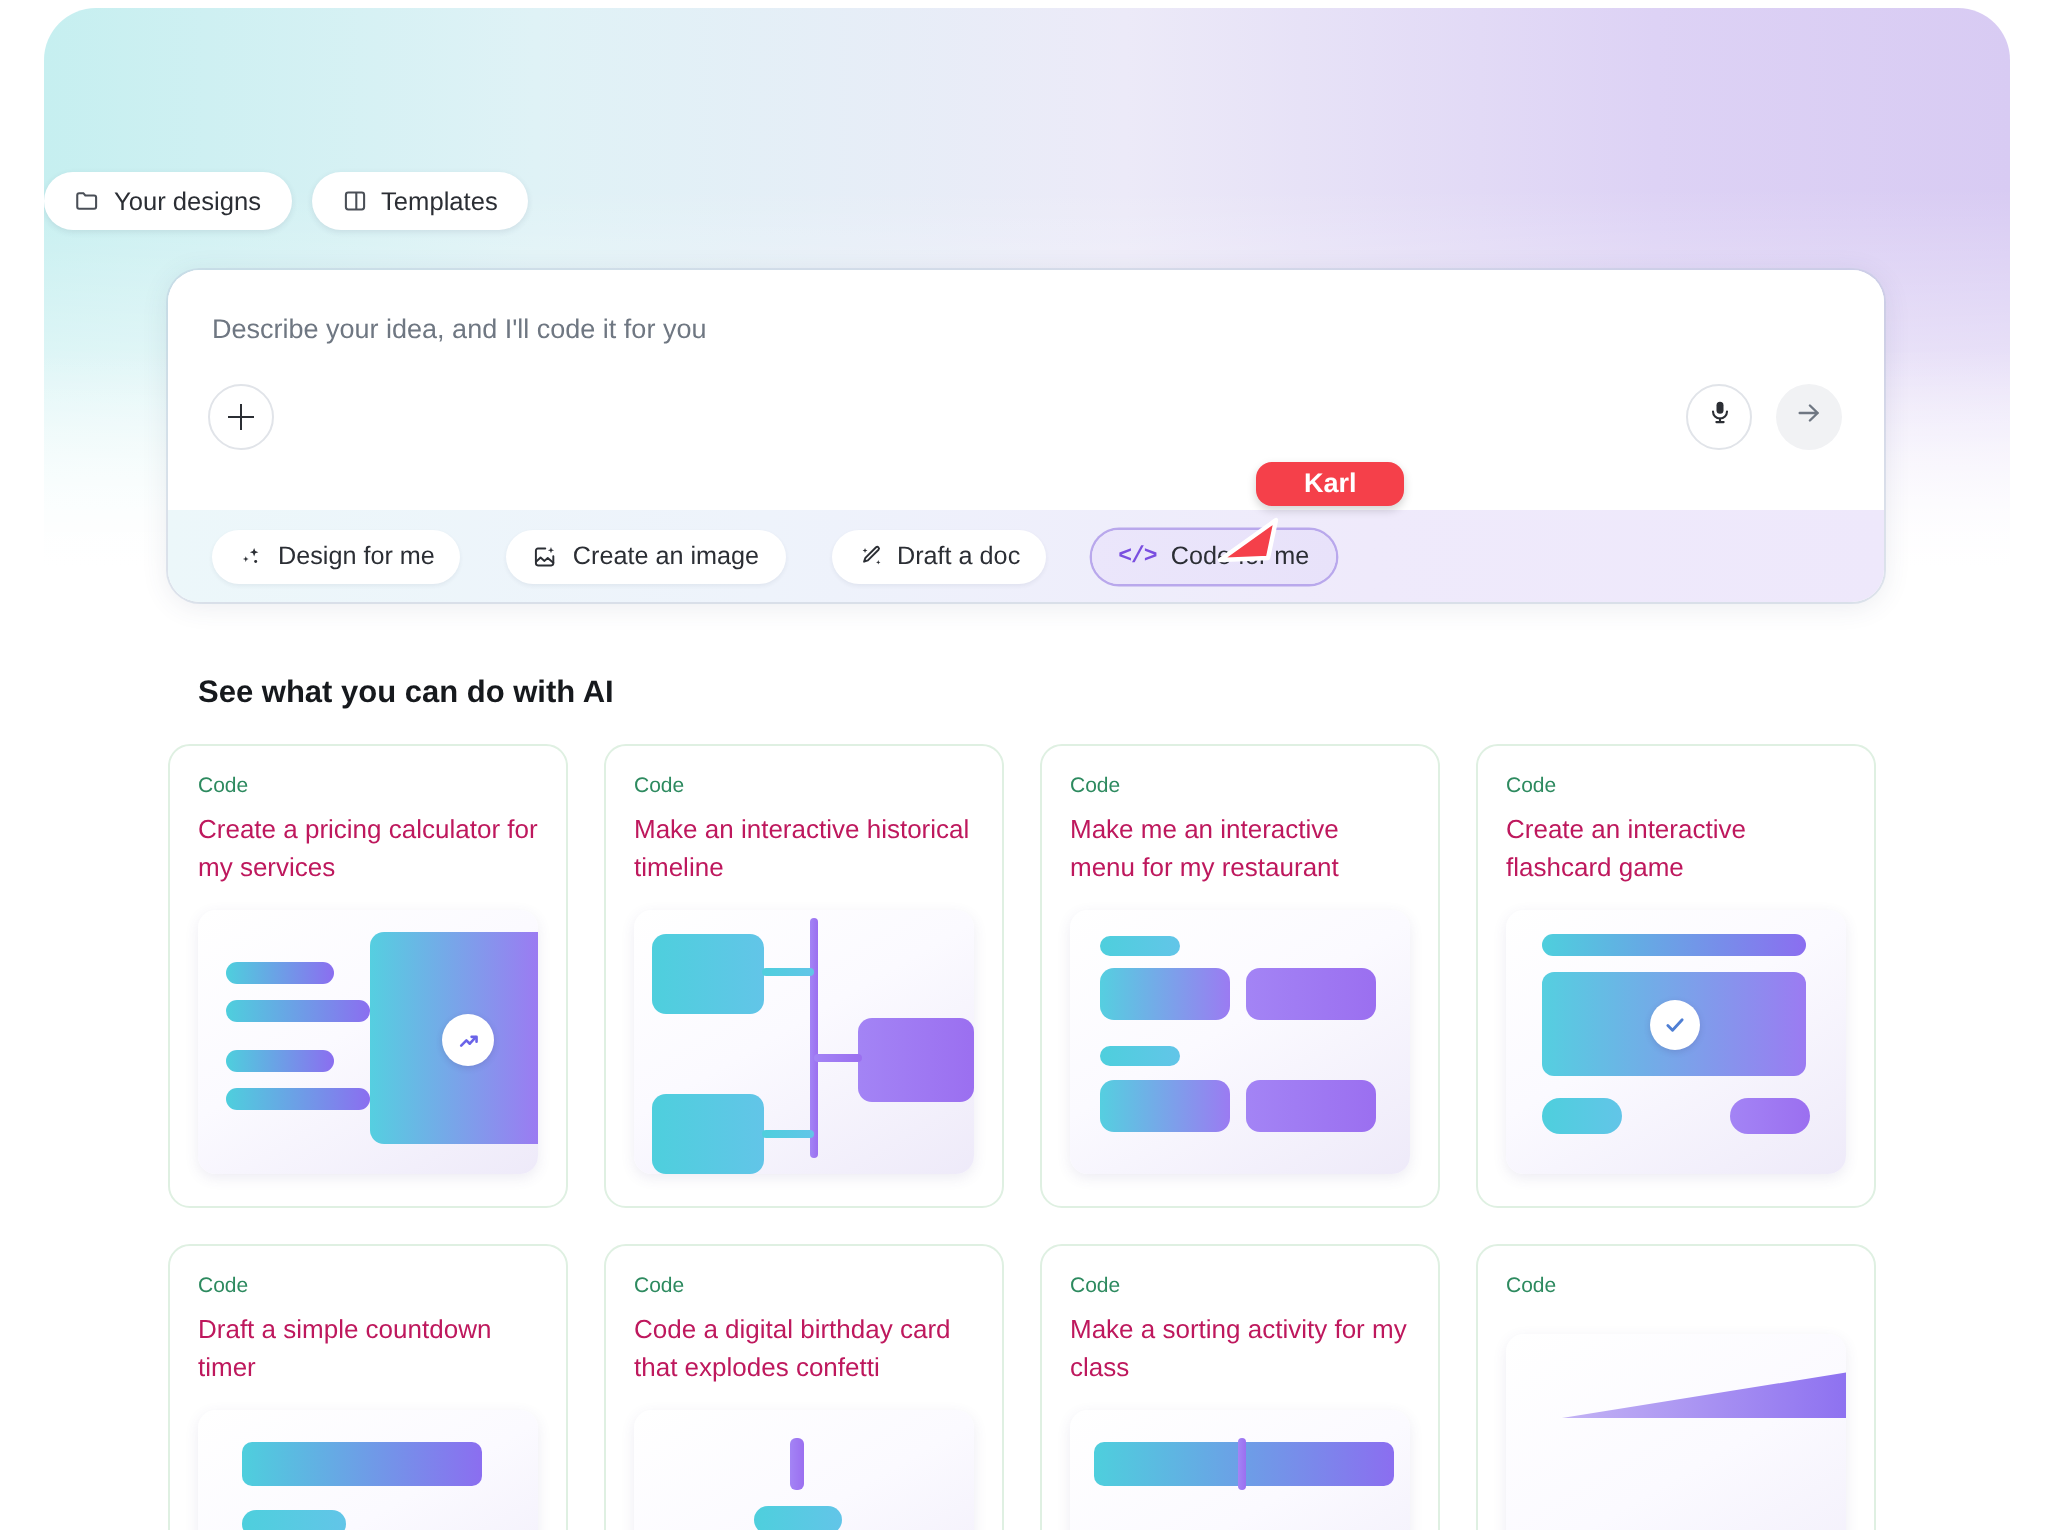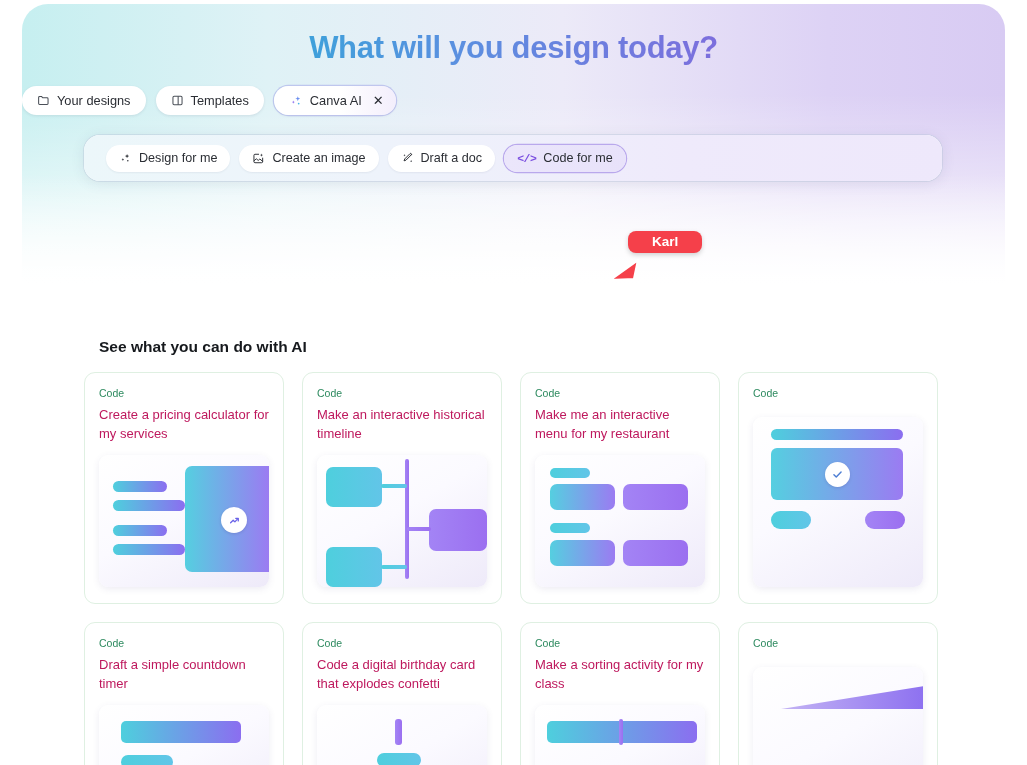--- a/index.html
+++ b/index.html
@@ -129,21 +129,21 @@
     border-radius: 50%;
     background: #f1f2f4;
     display: flex; align-items: center; justify-content: center;
     cursor: pointer;
   }
 
   .chips-bar {
     position: relative;
     height: 46px;
     padding: 0 0 0 22px;
-    display: flex; align-items: center; gap: 9px;
+    display: flex; align-items: center; gap: 23px;
     background: linear-gradient(to right, #ecf7fa 0%, #eef3fb 35%, #efeafb 70%, #eee8fb 100%);
   }
   .chip {
     display: flex; align-items: center; gap: 7px;
     height: 27px;
     padding: 0 13px;
     border-radius: 14px;
     background: #ffffff;
     font-size: 12.6px;
     color: #2b2e34;
@@ -245,21 +245,20 @@
 </style>
 </head>
 <body>
 
 <div class="app-frame">
   <div class="bg-gradient"></div>
   <div class="bg-fade"></div>
 
   <div class="content">
 
-    <div class="headline">What will you design today?</div>
 
     <div class="tabs">
       <div class="tab">
         <span class="ico">
           <svg width="13" height="13" viewBox="0 0 20 20" fill="none" stroke="#4a4f57" stroke-width="1.6">
             <path d="M2.5 5.5a1.5 1.5 0 0 1 1.5-1.5h3.2l1.5 1.8h6.8a1.5 1.5 0 0 1 1.5 1.5v7.2a1.5 1.5 0 0 1-1.5 1.5H4a1.5 1.5 0 0 1-1.5-1.5z"></path>
           </svg>
         </span>
         <span>Your designs</span>
       </div>
@@ -267,34 +266,46 @@
       <div class="tab">
         <span class="ico">
           <svg width="13" height="13" viewBox="0 0 20 20" fill="none" stroke="#4a4f57" stroke-width="1.6">
             <rect x="3" y="3.5" width="14" height="13" rx="1.8"></rect>
             <path d="M11 3.5v13"></path>
           </svg>
         </span>
         <span>Templates</span>
       </div>
 
-      <div class="tab ai">
-        <span class="ico">
-          <svg width="14" height="14" viewBox="0 0 20 20">
-            <path d="M12.6 3.2l.95 2.55 2.55.95-2.55.95-.95 2.55-.95-2.55-2.55-.95 2.55-.95z" fill="#6a8ef0"></path>
-            <path d="M6.2 9.3l.62 1.66 1.66.62-1.66.62-.62 1.66-.62-1.66-1.66-.62 1.66-.62z" fill="#8b6ef0"></path>
-            <circle cx="13.8" cy="13.6" r="1.25" fill="#46b8e8"></circle>
-          </svg>
-        </span>
-        <span>Canva AI</span>
-        <span class="tab-close">✕</span>
-      </div>
     </div>
 
     <div class="prompt-panel">
+      <div class="prompt-top">
+        <div class="prompt-placeholder">Describe your idea, and I'll code it for you</div>
+
+        <div class="plus-btn"></div>
+
+        <div class="mic-btn">
+          <span>
+            <svg width="14" height="14" viewBox="0 0 20 20" fill="none" stroke="#2b2e34" stroke-width="1.5" stroke-linecap="round">
+              <rect x="7.5" y="2.6" width="5" height="8.6" rx="2.5" fill="#2b2e34" stroke="none"></rect>
+              <path d="M5 9.6a5 5 0 0 0 10 0"></path>
+              <path d="M10 14.6v2.6M7.4 17.2h5.2"></path>
+            </svg>
+          </span>
+        </div>
+
+        <div class="send-btn">
+          <span>
+            <svg width="15" height="15" viewBox="0 0 20 20" fill="none" stroke="#6f7782" stroke-width="1.6" stroke-linecap="round" stroke-linejoin="round">
+              <path d="M3.8 10h12M10.6 5l5.2 5-5.2 5"></path>
+            </svg>
+          </span>
+        </div>
+      </div>
 
       <div class="chips-bar">
         <div class="chip">
           <span class="ico">
             <svg width="13" height="13" viewBox="0 0 20 20">
               <path d="M12.4 3l.9 2.4 2.4.9-2.4.9-.9 2.4-.9-2.4-2.4-.9 2.4-.9z" fill="#2b2e34"></path>
               <path d="M6 9.4l.6 1.6 1.6.6-1.6.6-.6 1.6-.6-1.6-1.6-.6 1.6-.6z" fill="#2b2e34"></path>
               <circle cx="13.6" cy="13.5" r="1.15" fill="#2b2e34"></circle>
             </svg>
           </span>
@@ -383,20 +394,21 @@
           <div class="box grad-cp2" style="left:15px; top:29px; width:65px; height:26px;"></div>
           <div class="box grad-p" style="left:88px; top:29px; width:65px; height:26px;"></div>
           <div class="bar grad-c" style="left:15px; top:68px; width:40px; height:10px;"></div>
           <div class="box grad-cp2" style="left:15px; top:85px; width:65px; height:26px;"></div>
           <div class="box grad-p" style="left:88px; top:85px; width:65px; height:26px;"></div>
         </div>
       </div>
 
       <div class="card">
         <div class="card-tag">Code</div>
+        <div class="card-title">Create an interactive flashcard game</div>
         <div class="thumb">
           <div class="bar grad-cp" style="left:18px; top:12px; width:132px; height:11px;"></div>
           <div class="box grad-cp2" style="left:18px; top:31px; width:132px; height:52px; border-radius:6px;"></div>
           <div class="white-badge" style="left:72px; top:45px; width:25px; height:25px;">
             <svg width="13" height="13" viewBox="0 0 20 20" fill="none" stroke="#4f7fd4" stroke-width="2.2" stroke-linecap="round" stroke-linejoin="round">
               <path d="M4.5 10.4l3.6 3.6 7.4-8"></path>
             </svg>
           </div>
           <div class="bar grad-c" style="left:18px; top:94px; width:40px; height:18px; border-radius:9px;"></div>
           <div class="bar grad-p" style="left:112px; top:94px; width:40px; height:18px; border-radius:9px;"></div>

